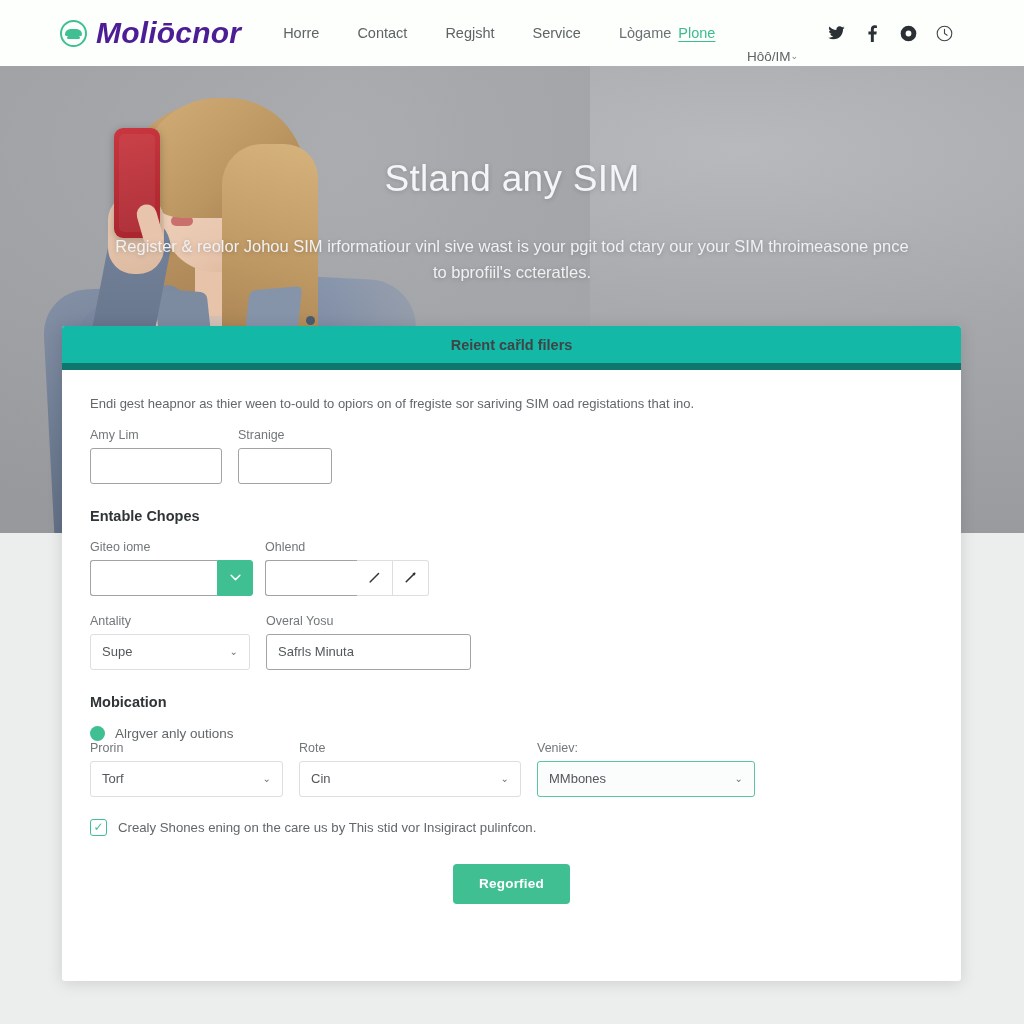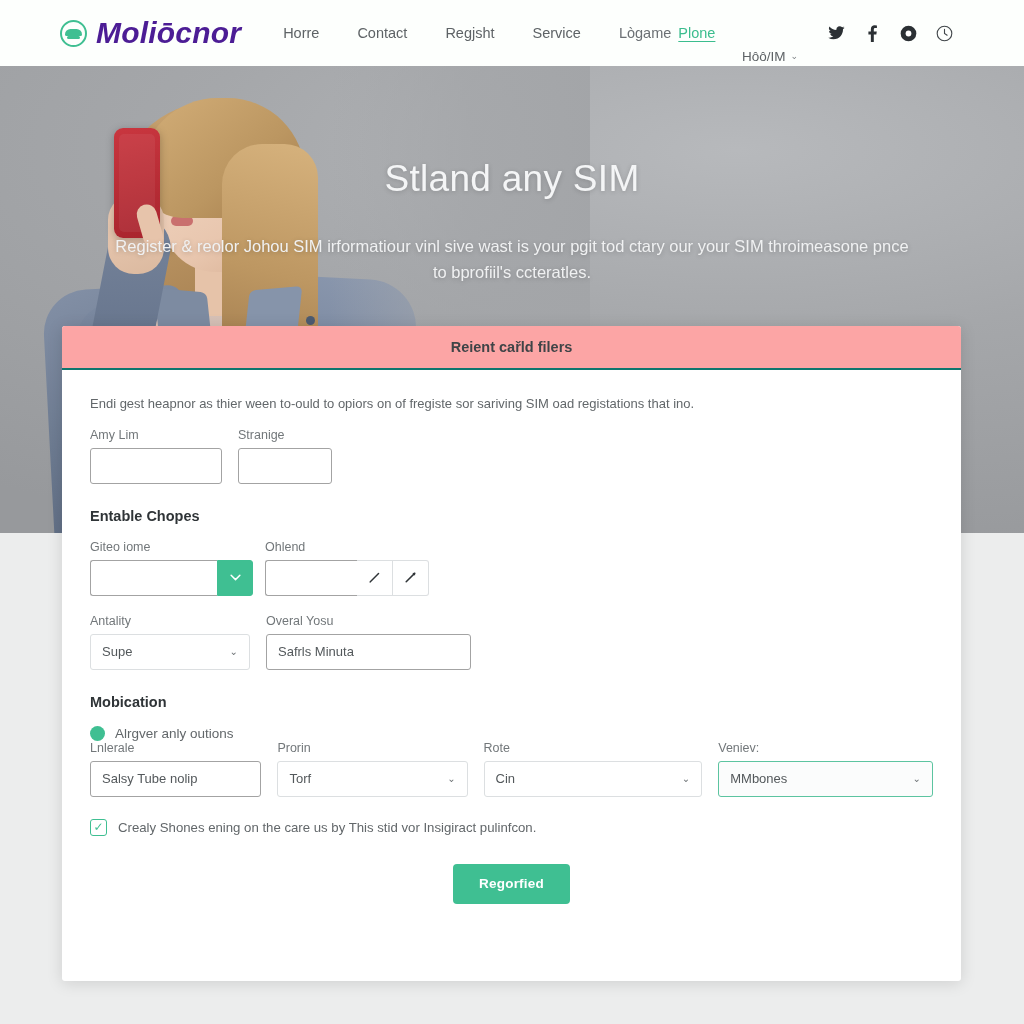--- a/index.html
+++ b/index.html
@@ -45,21 +45,21 @@
   .nav-link.muted { color:#6b7074; }
   .nav-pair { display:flex; align-items:center; gap:7px; }
   .nav-link-underline {
     font-size:14.5px; color:#3bbd8e; text-decoration:underline;
     text-underline-offset:3px; cursor:pointer; white-space:nowrap;
   }
   .nav-right {
     margin-left:auto; display:flex; align-items:center; gap:17px;
   }
   .nav-select {
-    display:flex; align-items:center; gap:5px; font-size:13.5px;
+    display:flex; align-items:center; font-size:13.5px;
     color:#5e6366; cursor:pointer; white-space:nowrap; margin-right:12px;margin-top:47px;
   }
   .caret-sm { font-size:9px; color:#7d8285; line-height:1; }
   .soc { width:19px; height:19px; display:flex; align-items:center; justify-content:center; cursor:pointer; }
   .soc svg { display:block; }
 
   
   .hero {
     position:absolute; top:66px; left:0; width:1024px; height:467px;
     overflow:hidden; background:#a3a5a8;
@@ -167,21 +167,21 @@
     max-width:800px; margin:0 auto; text-shadow:0 1px 5px rgba(0,0,0,.22);
   }
 
   
   .card{
     position:absolute; left:62px; top:326px; width:899px; height:655px;
     background:#ffffff; border-radius:3px;
     box-shadow:0 2px 16px rgba(0,0,0,.13); z-index:20; overflow:hidden;
   }
   .card-head{
-    height:44px; background:#fca5a5; border-bottom:2px solid #0f766e;
+    height:44px; background:#14b8a6; border-bottom:7px solid #0f766e;
     display:flex; align-items:center; justify-content:center;
   }
   .card-head-title{ font-size:14.5px; font-weight:700; color:#3f4447; }
   .card-body{ padding:24px 28px 0 28px; }
 
   .sec-title{
     font-size:14.5px; font-weight:700; color:#2f3437; margin:0 0 16px 0;
   }
   .sec-desc{
     font-size:13px; color:#62676a; margin:0 0 14px 0; line-height:1.5;
@@ -408,24 +408,20 @@
       </div>
 
       <h3 class="sec-title">Mobication</h3>
 
       <div class="radio-row">
         <span class="radio-dot"></span>
         <span class="radio-lbl">Alrgver anly outions</span>
       </div>
 
       <div class="row">
-        <div style="width:174px">
-          <div class="field-label">Lnlerale</div>
-          <input class="inp" type="text" value="Salsy Tube nolip" style="">
-        </div>
 
         <div style="width:193px">
           <div class="field-label">Prorin</div>
           <div class="sel">
             <span>Torf</span>
             <span class="caret">⌄</span>
           </div>
         </div>
 
         <div style="width:222px">

